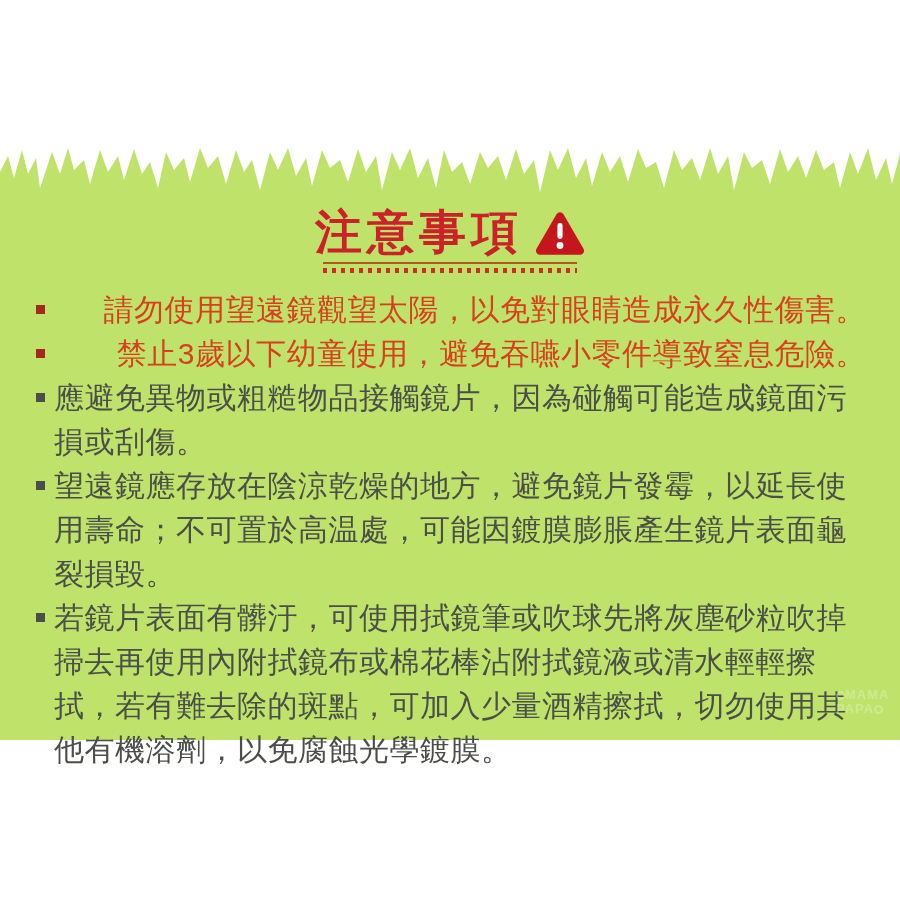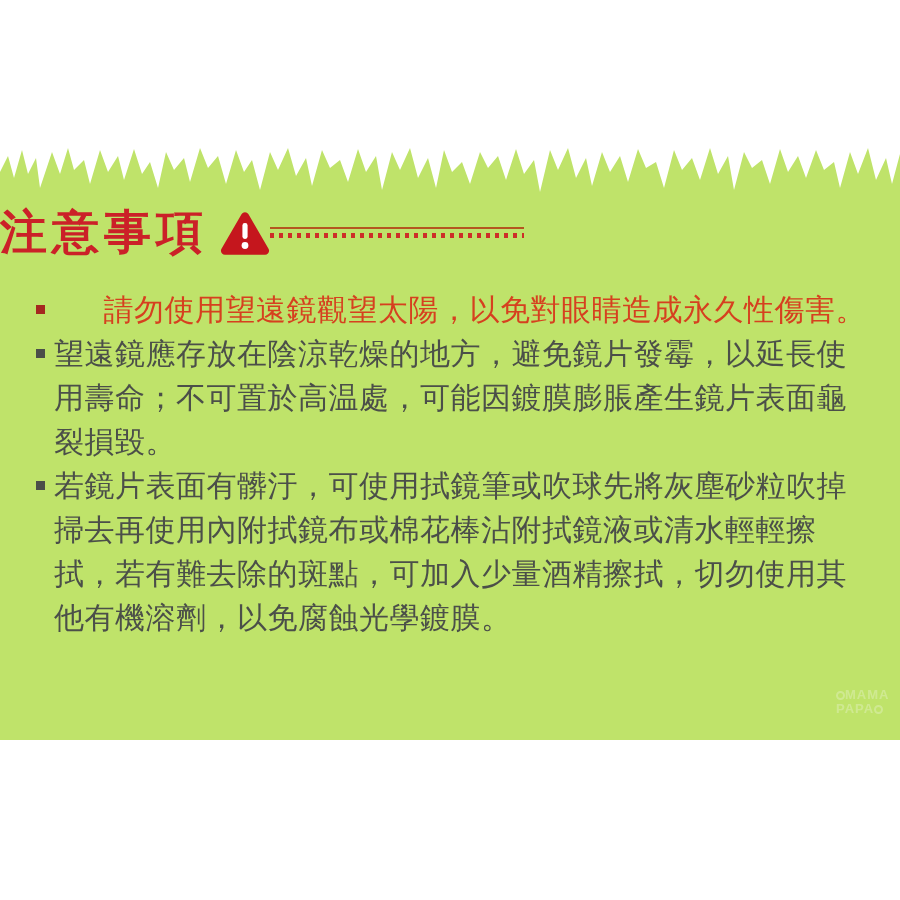--- a/index.html
+++ b/index.html
@@ -14,21 +14,21 @@
   
   .grass-svg{position:absolute;top:144px;left:0;width:900px;height:60px;display:block;}
   .panel{
     position:absolute;top:202px;left:0;width:900px;height:538px;
     background:#bfe36a;
   }
 
   
   .header{
     position:absolute;top:202px;left:0;width:900px;
-    display:flex;flex-direction:row;align-items:center;
+    display:flex;flex-direction:column;align-items:center;
   }
   .title-row{
     display:flex;align-items:center;gap:12px;
     height:56px;margin-top:2px;
   }
   .title{
     font-size:47px;font-weight:bold;color:#cb2128;
     letter-spacing:5px;line-height:56px;white-space:nowrap;
   }
   .warn-icon{width:50px;height:45px;display:block;margin-top:2px;}
@@ -98,20 +98,25 @@
     </div>
   </div>
 
   <ul class="notes">
     <li class="note red">
       <span class="bullet"></span>
       <span>請勿使用望遠鏡觀望太陽，以免對眼睛造成永久性傷害。</span>
     </li>
     <li class="note red">
       <span class="bullet"></span>
+      <span>禁止3歲以下幼童使用，避免吞嚥小零件導致窒息危險。</span>
+    </li>
+    <li class="note gray">
+      <span class="bullet"></span>
+      <span>應避免異物或粗糙物品接觸鏡片，因為碰觸可能造成鏡面污損或刮傷。</span>
     </li>
     <li class="note gray">
       <span class="bullet"></span>
       <span>望遠鏡應存放在陰涼乾燥的地方，避免鏡片發霉，以延長使用壽命；不可置於高温處，可能因鍍膜膨脹產生鏡片表面龜裂損毀。</span>
     </li>
     <li class="note gray">
       <span class="bullet"></span>
       <span>若鏡片表面有髒汙，可使用拭鏡筆或吹球先將灰塵砂粒吹掉掃去再使用內附拭鏡布或棉花棒沾附拭鏡液或清水輕輕擦拭，若有難去除的斑點，可加入少量酒精擦拭，切勿使用其他有機溶劑，以免腐蝕光學鍍膜。</span>
     </li>
   </ul>

